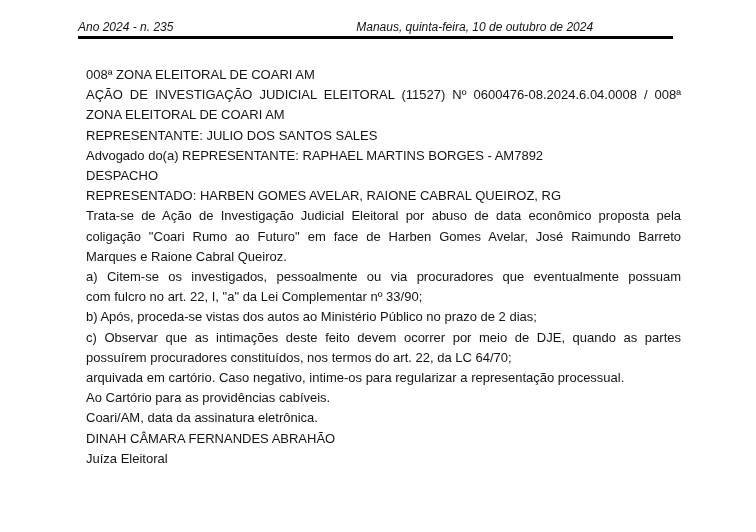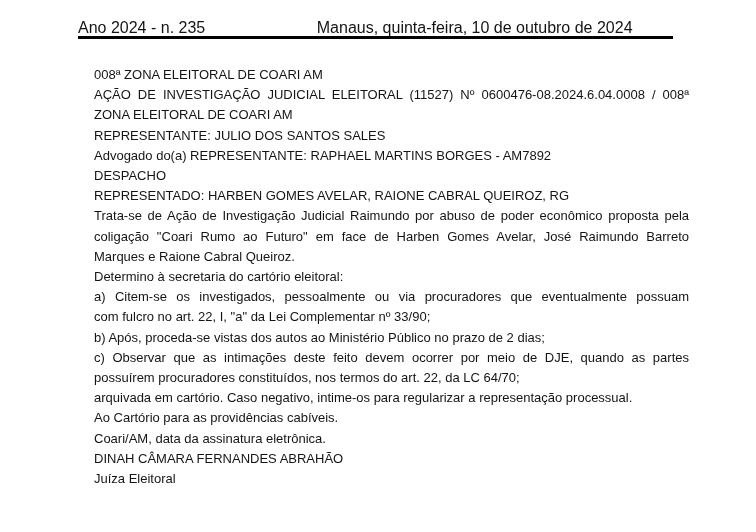--- a/index.html
+++ b/index.html
@@ -16,39 +16,40 @@
     inset: 0;
     background: #ffffff;
   }
   .header {
     position: absolute;
     left: 78px;
     width: 595px;
     top: 20px;
     display: flex;
     align-items: center;
-    font-size: 16px;
+    font-size: 12px;
     line-height: 15px;
     color: #141414;
+    font-style: italic;
   }
   .header .edition { flex: 1 1 0; text-align: left; }
   .header .dateline { flex: 2 1 0; text-align: center; }
   .header .pagenum { flex: 1 1 0; text-align: right; }
   .header-rule {
     position: absolute;
     left: 78px;
     width: 595px;
     top: 36px;
     height: 3px;
     background: #000000;
     border: none;
   }
   .doc-body {
     position: absolute;
-    left: 94px;
+    left: 86px;
     width: 595px;
     top: 65px;
     font-size: 13px;
     line-height: 20.2px;
     color: #141414;
   }
   .line {
     width: 595px;
     white-space: nowrap;
     text-align: left;
@@ -73,24 +74,23 @@
   <div class="header-rule"></div>
 
   <div class="doc-body">
       <div class="line">008ª ZONA ELEITORAL DE COARI AM</div>
       <div class="line j">AÇÃO DE INVESTIGAÇÃO JUDICIAL ELEITORAL (11527) Nº 0600476-08.2024.6.04.0008 / 008ª</div>
       <div class="line">ZONA ELEITORAL DE COARI AM</div>
       <div class="line">REPRESENTANTE: JULIO DOS SANTOS SALES</div>
       <div class="line">Advogado do(a) REPRESENTANTE: RAPHAEL MARTINS BORGES - AM7892</div>
       <div class="line">DESPACHO</div>
       <div class="line">REPRESENTADO: HARBEN GOMES AVELAR, RAIONE CABRAL QUEIROZ, RG</div>
-      <div class="line j">Trata-se de Ação de Investigação Judicial Raimundo por abuso de poder econômico proposta pela</div>
+      <div class="line j">Trata-se de Ação de Investigação Judicial Eleitoral por abuso de data econômico proposta pela</div>
       <div class="line j">coligação "Coari Rumo ao Futuro" em face de Harben Gomes Avelar, José Raimundo Barreto</div>
       <div class="line">Marques e Raione Cabral Queiroz.</div>
-      <div class="line">Determino à secretaria do cartório eleitoral:</div>
       <div class="line j">a) Citem-se os investigados, pessoalmente ou via procuradores que eventualmente possuam</div>
       <div class="line">com fulcro no art. 22, I, "a" da Lei Complementar nº 33/90;</div>
       <div class="line">b) Após, proceda-se vistas dos autos ao Ministério Público no prazo de 2 dias;</div>
       <div class="line j">c) Observar que as intimações deste feito devem ocorrer por meio de DJE, quando as partes</div>
       <div class="line">possuírem procuradores constituídos, nos termos do art. 22, da LC 64/70;</div>
       <div class="line">arquivada em cartório. Caso negativo, intime-os para regularizar a representação processual.</div>
       <div class="line">Ao Cartório para as providências cabíveis.</div>
       <div class="line">Coari/AM, data da assinatura eletrônica.</div>
       <div class="line">DINAH CÂMARA FERNANDES ABRAHÃO</div>
       <div class="line">Juíza Eleitoral</div>

